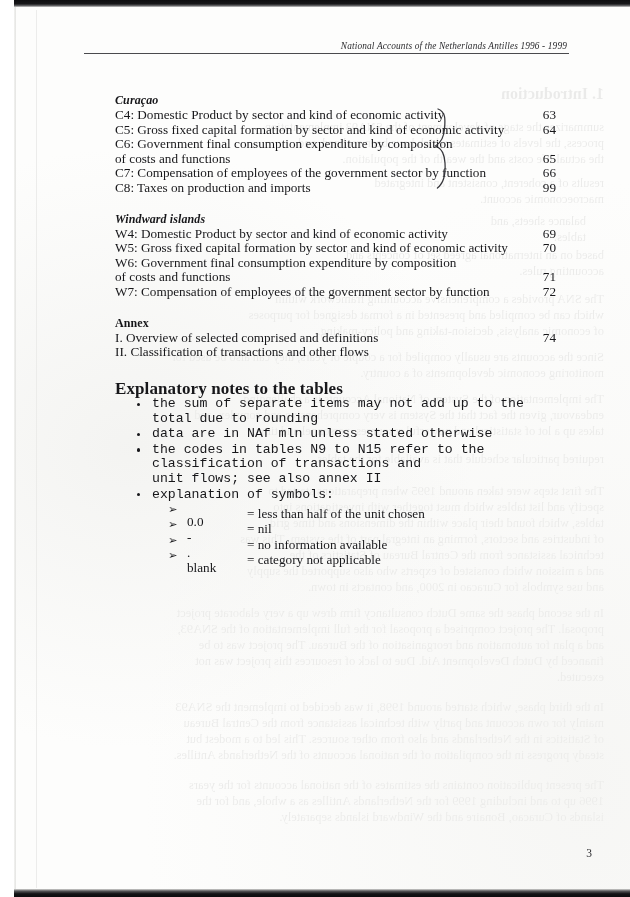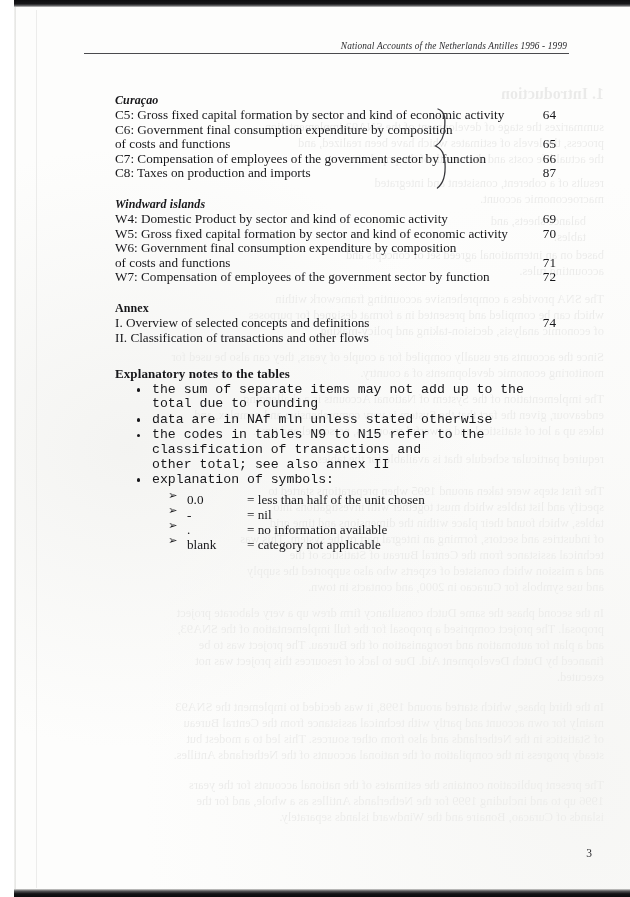--- a/index.html
+++ b/index.html
@@ -128,21 +128,21 @@
     top: 108px;
     width: 26px;
     height: 82px;
     pointer-events: none;
   }
   .brace svg { display: block; }
 
   
   .notes-head {
     font-weight: bold;
-    font-size: 13px;
+    font-size: 17px;
     line-height: 17px;
     letter-spacing: 0.1px;
   }
   .bullet-list {
     margin: 0;
     padding: 0;
     list-style: none;
     font-family: Liberation Mono, monospace;
   }
   .bullet-item {
@@ -177,21 +177,21 @@
     position: absolute;
     left: 53px;
     top: 0;
     font-size: 11.4px;
     line-height: 15.2px;
     color: #1a1a1d;
   }
   .symbol-key {
     position: absolute;
     left: 72px;
-    top: 4px;
+    top: 12px;
     width: 56px;
   }
   .symbol-eq {
     position: absolute;
     left: 132px;
     top: 4px;
     white-space: nowrap;
   }
 
   
@@ -273,43 +273,44 @@
 
   <div class="paper-tint"></div>
 
   <div class="header-wrap">
     <div class="header-text">National Accounts of the Netherlands Antilles 1996 - 1999</div>
     <div class="header-rule"></div>
   </div>
 
   <div class="content" id="content-col">
       <div class="sec-head">Curaçao</div>
+      <div class="toc-row"><span class="toc-label">C4: Domestic Product by sector and kind of economic activity</span><span class="toc-page">63</span></div>
       <div class="toc-row"><span class="toc-label">C5: Gross fixed capital formation by sector and kind of economic activity</span><span class="toc-page">64</span></div>
       <div class="toc-row"><span class="toc-label">C6: Government final consumption expenditure by composition</span><span class="toc-page"></span></div>
       <div class="toc-row"><span class="toc-label">of costs and functions</span><span class="toc-page">65</span></div>
       <div class="toc-row"><span class="toc-label">C7: Compensation of employees of the government sector by function</span><span class="toc-page">66</span></div>
-      <div class="toc-row"><span class="toc-label">C8: Taxes on production and imports</span><span class="toc-page">87</span></div>
+      <div class="toc-row"><span class="toc-label">C8: Taxes on production and imports</span><span class="toc-page">99</span></div>
       <div class="gap-md"></div>
       <div class="sec-head">Windward islands</div>
       <div class="toc-row"><span class="toc-label">W4: Domestic Product by sector and kind of economic activity</span><span class="toc-page">69</span></div>
       <div class="toc-row"><span class="toc-label">W5: Gross fixed capital formation by sector and kind of economic activity</span><span class="toc-page">70</span></div>
       <div class="toc-row"><span class="toc-label">W6: Government final consumption expenditure by composition</span><span class="toc-page"></span></div>
       <div class="toc-row"><span class="toc-label">of costs and functions</span><span class="toc-page">71</span></div>
       <div class="toc-row"><span class="toc-label">W7: Compensation of employees of the government sector by function</span><span class="toc-page">72</span></div>
       <div class="gap-md"></div>
       <div class="sec-head upright">Annex</div>
-      <div class="toc-row"><span class="toc-label">I.  Overview of selected concepts and definitions</span><span class="toc-page">74</span></div>
+      <div class="toc-row"><span class="toc-label">I.  Overview of selected comprised and definitions</span><span class="toc-page">74</span></div>
       <div class="toc-row"><span class="toc-label">II. Classification of transactions and other flows</span><span class="toc-page"></span></div>
       <div class="gap-lg"></div>
       <div class="notes-head">Explanatory notes to the tables</div>
       <ul class="bullet-list">
         <li class="bullet-item"><span class="bullet-dot"></span><span>the sum of separate items may not add up to the total due to rounding</span></li>
         <li class="bullet-item"><span class="bullet-dot"></span><span>data are in  NAf  mln unless stated otherwise</span></li>
         <li class="bullet-item"><span class="bullet-dot"></span><span>the codes in tables N9 to N15 refer to the classification of transactions and</span></li>
-        <li class="bullet-cont">other total; see also annex II</li>
+        <li class="bullet-cont">unit flows; see also annex II</li>
         <li class="bullet-item"><span class="bullet-dot"></span><span>explanation of symbols:</span></li>
       </ul>
       <ul class="symbol-list">
         <li class="symbol-item">
           <span class="symbol-arrow">➢</span>
           <span class="symbol-key">0.0</span>
           <span class="symbol-eq">= less than half of the unit chosen</span>
         </li>
         <li class="symbol-item">
           <span class="symbol-arrow">➢</span>

